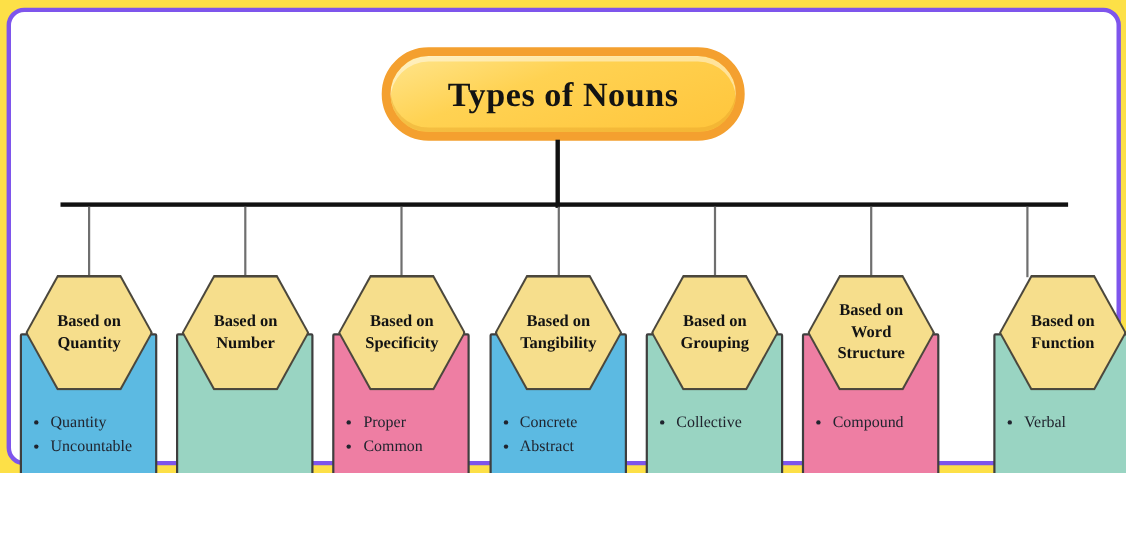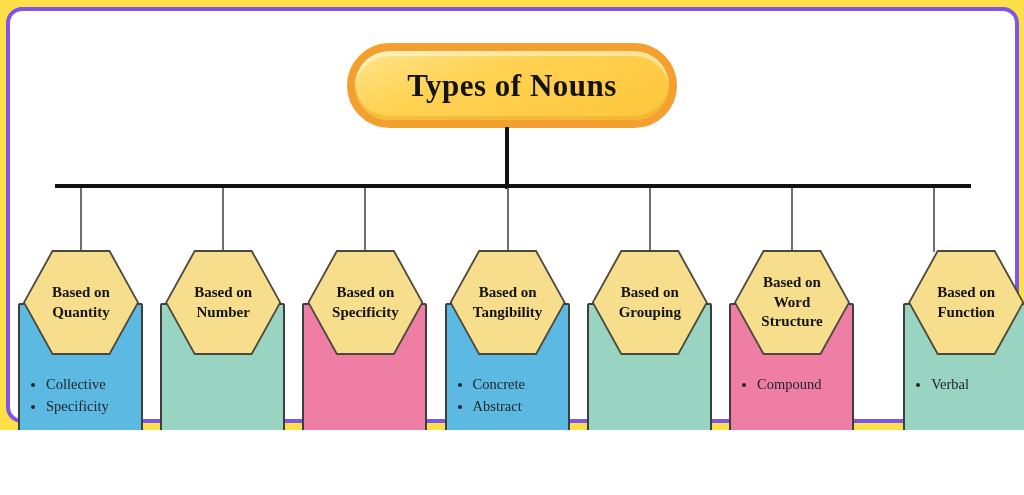--- a/index.html
+++ b/index.html
@@ -111,41 +111,45 @@
     </div>
   <div id="cards">
     <div class="card" style="left: 18px;">
       <div class="body" style="background: rgb(92, 186, 226);"></div>
       <div class="hex-outer">
         <div class="hex-inner">
           <span>Based on Quantity</span>
         </div>
       </div>
       <ul>
-          <li>Collective</li>
-          <li>Specificity</li>
+          <li>Quantity</li>
+          <li>Uncountable</li>
         </ul>
     </div>
 
     <div class="card" style="left: 160.2px;">
       <div class="body" style="background: rgb(153, 212, 194);"></div>
       <div class="hex-outer">
         <div class="hex-inner">
           <span>Based on Number</span>
         </div>
       </div>
     </div>
 
     <div class="card" style="left: 302.4px; padding-left: 12px;">
       <div class="body" style="background: rgb(238, 126, 163);"></div>
       <div class="hex-outer">
         <div class="hex-inner">
           <span>Based on Specificity</span>
         </div>
       </div>
+      <ul>
+          <li>Proper</li>
+          <li>Common</li>
+        </ul>
     </div>
 
     <div class="card" style="left: 444.6px;">
       <div class="body" style="background: rgb(92, 186, 226);"></div>
       <div class="hex-outer">
         <div class="hex-inner">
           <span>Based on Tangibility</span>
         </div>
       </div>
       <ul>
@@ -154,20 +158,23 @@
         </ul>
     </div>
 
     <div class="card" style="left: 586.8px;">
       <div class="body" style="background: rgb(153, 212, 194);"></div>
       <div class="hex-outer">
         <div class="hex-inner">
           <span>Based on Grouping</span>
         </div>
       </div>
+      <ul>
+          <li>Collective</li>
+        </ul>
     </div>
 
     <div class="card" style="left: 729px;">
       <div class="body" style="background: rgb(238, 126, 163);"></div>
       <div class="hex-outer">
         <div class="hex-inner">
           <span>Based on Word Structure</span>
         </div>
       </div>
       <ul>

